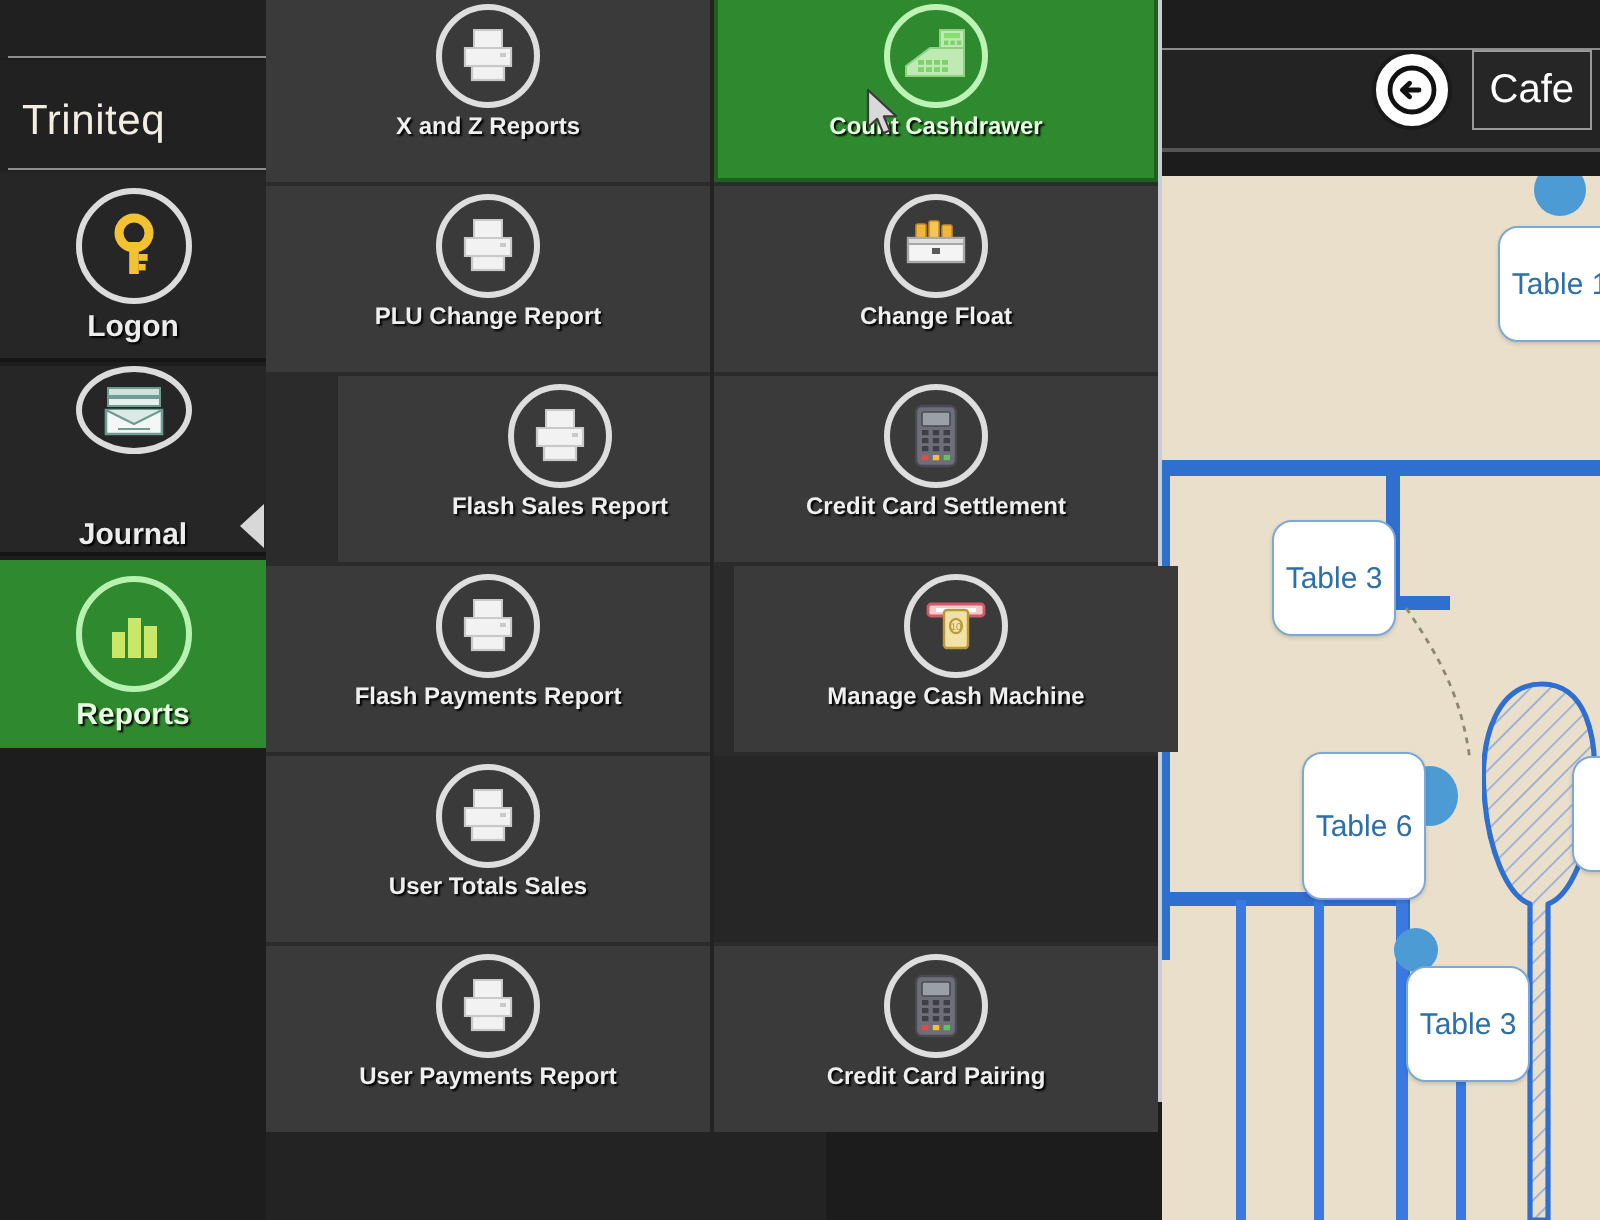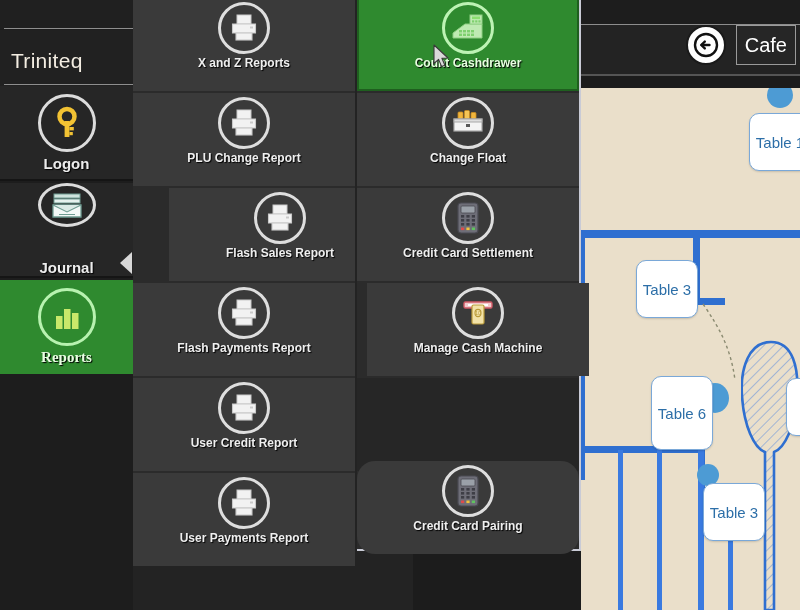--- a/index.html
+++ b/index.html
@@ -40,21 +40,21 @@
     width:58px; height:58px; border-radius:50%;
     border:3px solid #dcdcdc;
     display:flex; align-items:center; justify-content:center;
     margin-bottom:3px;
   }
   .sb-item.active .sb-circle { border-color:#b8f2b0; }
   .sb-label {
     font-size:15px; font-weight:bold; color:#ececec;
     text-shadow:1px 1px 1px #000;
   }
-  .sb-item.active .sb-label { color:#e8ffe2;font-family:Liberation Serif, serif; }
+  .sb-item.active .sb-label { color:#e8ffe2; }
 
   .sb-pointer {
     position:absolute; left:120px; top:252px;
     width:0; height:0;
     border-top:11px solid transparent;
     border-bottom:11px solid transparent;
     border-right:12px solid #d8d8d8;
     z-index:9;
   }
 
@@ -344,35 +344,35 @@
         </div>
         <div class="tile col0" style="left: 0px; top: 378px;">
           <div class="tile-circle">
             <svg width="32" height="32" viewBox="0 0 32 32">
       <rect x="9" y="3" width="14" height="9" fill="#f2f2f2" stroke="#c9c9c9" stroke-width="1"></rect>
       <path d="M4.5 12 H27.5 V21 H4.5 Z" fill="#f2f2f2" stroke="#c9c9c9" stroke-width="1.1"></path>
       <rect x="8" y="21" width="16" height="7" fill="#f2f2f2" stroke="#c9c9c9" stroke-width="1.1"></rect>
       <rect x="22" y="14.5" width="3" height="2" fill="#c9c9c9"></rect>
     </svg>
           </div>
-          <div class="tile-label">User Credit Report</div>
+          <div class="tile-label">User Totals Sales</div>
         </div>
         <div class="tile col1 empty" style="left: 224px; top: 378px;"></div>
         <div class="tile col0" style="left: 0px; top: 473px;">
           <div class="tile-circle">
             <svg width="32" height="32" viewBox="0 0 32 32">
       <rect x="9" y="3" width="14" height="9" fill="#f2f2f2" stroke="#c9c9c9" stroke-width="1"></rect>
       <path d="M4.5 12 H27.5 V21 H4.5 Z" fill="#f2f2f2" stroke="#c9c9c9" stroke-width="1.1"></path>
       <rect x="8" y="21" width="16" height="7" fill="#f2f2f2" stroke="#c9c9c9" stroke-width="1.1"></rect>
       <rect x="22" y="14.5" width="3" height="2" fill="#c9c9c9"></rect>
     </svg>
           </div>
           <div class="tile-label">User Payments Report</div>
         </div>
-        <div class="tile col1" style="left: 224px; top: 461px; border-radius: 18px;">
+        <div class="tile col1" style="left: 224px; top: 473px;">
           <div class="tile-circle">
             <svg width="26" height="34" viewBox="0 0 26 34">
       <rect x="3" y="2" width="20" height="30" rx="3" fill="#6e6e78" stroke="#4a4a52" stroke-width="1.2"></rect>
       <rect x="6" y="5" width="14" height="7" rx="1" fill="#9aa0a8" stroke="#4a4a52" stroke-width=".8"></rect>
       <g fill="#3e3e46">
         <rect x="6" y="14" width="3.2" height="2.6"></rect>
                 <rect x="11.4" y="14" width="3.2" height="2.6"></rect>
                 <rect x="16.8" y="14" width="3.2" height="2.6"></rect>
         <rect x="6" y="18" width="3.2" height="2.6"></rect>
                 <rect x="11.4" y="18" width="3.2" height="2.6"></rect>

